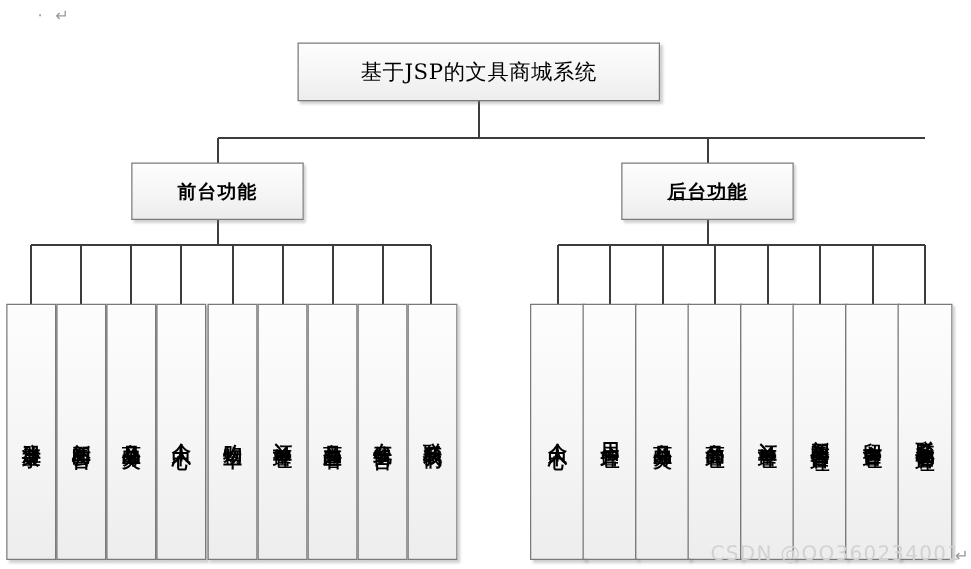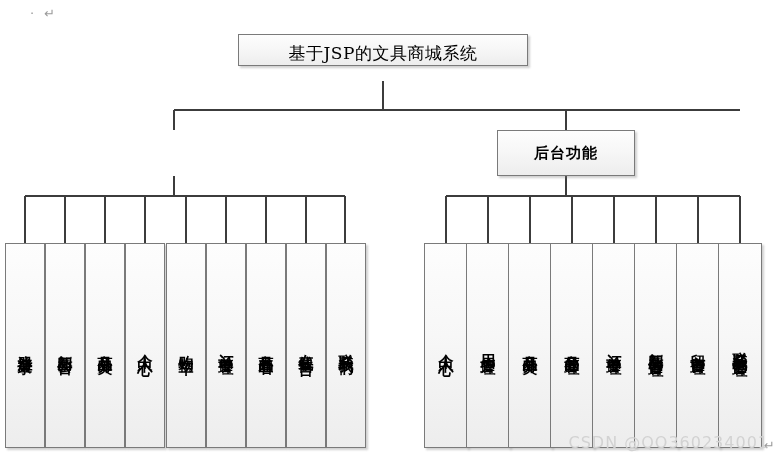--- a/index.html
+++ b/index.html
@@ -45,37 +45,36 @@
     display: flex;
     align-items: center;
     justify-content: center;
     text-align: center;
   }
 
   .node-root {
     left: 238px;
     top: 34px;
     width: 290px;
-    height: 32px;
+    height: 47px;
     font-size: 17px;
     letter-spacing: 0.5px;
     font-family: "DejaVu Serif", "Liberation Serif", serif;
-    align-items: flex-end;
   }
 
   .node-branch {
     top: 130px;
     width: 138px;
     height: 46px;
     font-size: 15px;
     font-weight: bold;
     letter-spacing: 1px;
   }
   .node-branch.left  { left: 105px; }
-  .node-branch.right { left: 497px; }
+  .node-branch.right { left: 497px; text-decoration: underline; }
 
   
   .leaf {
     top: 243px;
     height: 205px;
     padding: 6px 2px;
   }
   .leaf .vtext {
     writing-mode: vertical-rl;
     text-orientation: upright;
@@ -156,20 +155,23 @@
       <path d="M656,196 L656,243"></path>
       <path d="M698,196 L698,243"></path>
       <path d="M740,196 L740,243"></path>
     </g>
   </svg>
 
   <div class="node node-root">
     <span>基于JSP的文具商城系统</span>
   </div>
 
+  <div class="node node-branch left">
+    <span>前台功能</span>
+  </div>
   <div class="node node-branch right">
     <span>后台功能</span>
   </div>
 
   <div class="node leaf" style="left:5px;width:40px;">
       <span class="vtext">注册登录</span>
     </div>
   <div class="node leaf" style="left:45px;width:40px;">
       <span class="vtext">新闻公告</span>
     </div>

